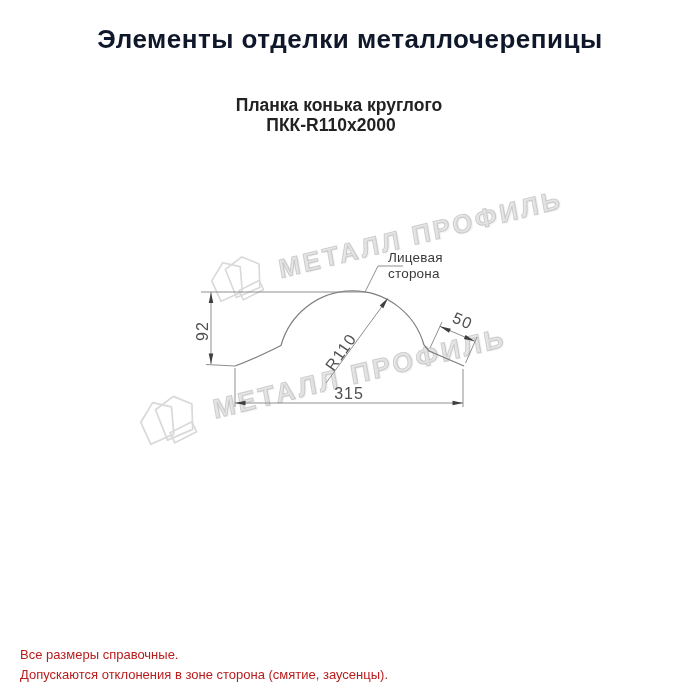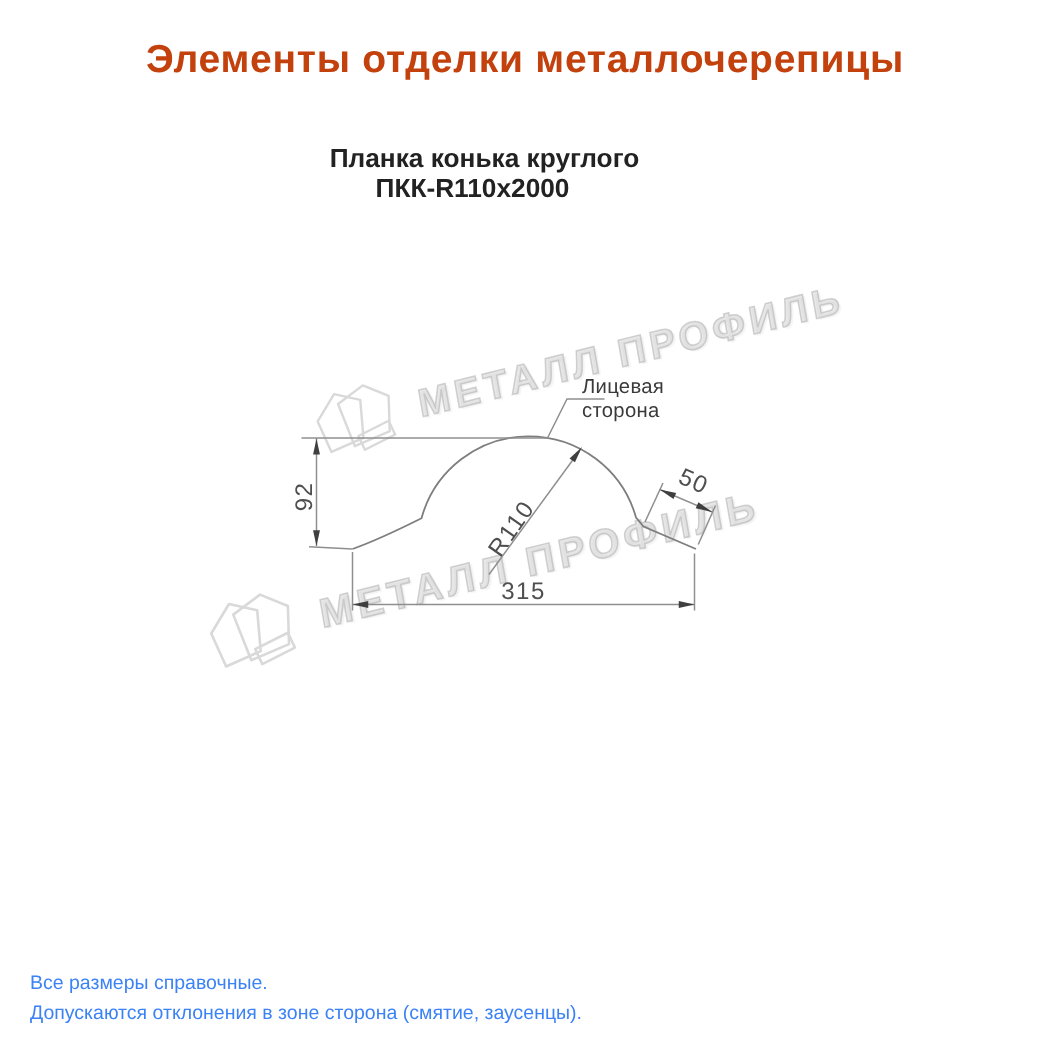--- a/index.html
+++ b/index.html
@@ -1,27 +1,27 @@
 <!DOCTYPE html>
 <html><head>
 <meta charset="utf-8">
 <style>
   html,body{margin:0;padding:0;}
   body{width:700px;height:700px;background:#ffffff;font-family:"Liberation Sans",sans-serif;position:relative;overflow:hidden;}
   .page{position:absolute;inset:0;width:700px;height:700px;background:#fff;}
 
   
   .title{position:absolute;left:0;top:24px;width:700px;text-align:center;
-         font-size:26px;font-weight:bold;color:#c2410c;letter-spacing:.5px;z-index:5;}
-  .subtitle{position:absolute;left:0;top:95px;width:646px;text-align:center;
+         font-size:26px;font-weight:bold;color:#0f172a;letter-spacing:.5px;z-index:5;}
+  .subtitle{position:absolute;left:16px;top:95px;width:646px;text-align:center;
             font-size:17.5px;font-weight:bold;color:#222;line-height:20px;z-index:5;}
   .subtitle .l2{display:block;transform:translateX(-8px);}
 
   
-  .footer{position:absolute;left:20px;top:645px;font-size:13px;color:#3b82f6;line-height:20px;z-index:5;}
+  .footer{position:absolute;left:20px;top:645px;font-size:13px;color:#b91c1c;line-height:20px;z-index:5;}
 
   
   .wm{position:absolute;display:flex;align-items:center;gap:8px;z-index:1;
       transform-origin:left top;pointer-events:none;}
   .wm-text{font-weight:bold;font-size:26px;letter-spacing:3px;white-space:nowrap;
            color:rgba(200,200,200,0.42);-webkit-text-stroke:1px rgba(175,175,175,0.55);
            text-shadow:1.5px 1.5px 1px rgba(0,0,0,0.05);transform:skewX(-4deg);}
   .wm1{left:205px;top:262px;transform:rotate(-14deg);}
   .wm2{left:133px;top:402px;transform:rotate(-14deg);}
   .wm2 .wm-text{font-size:27px;}

